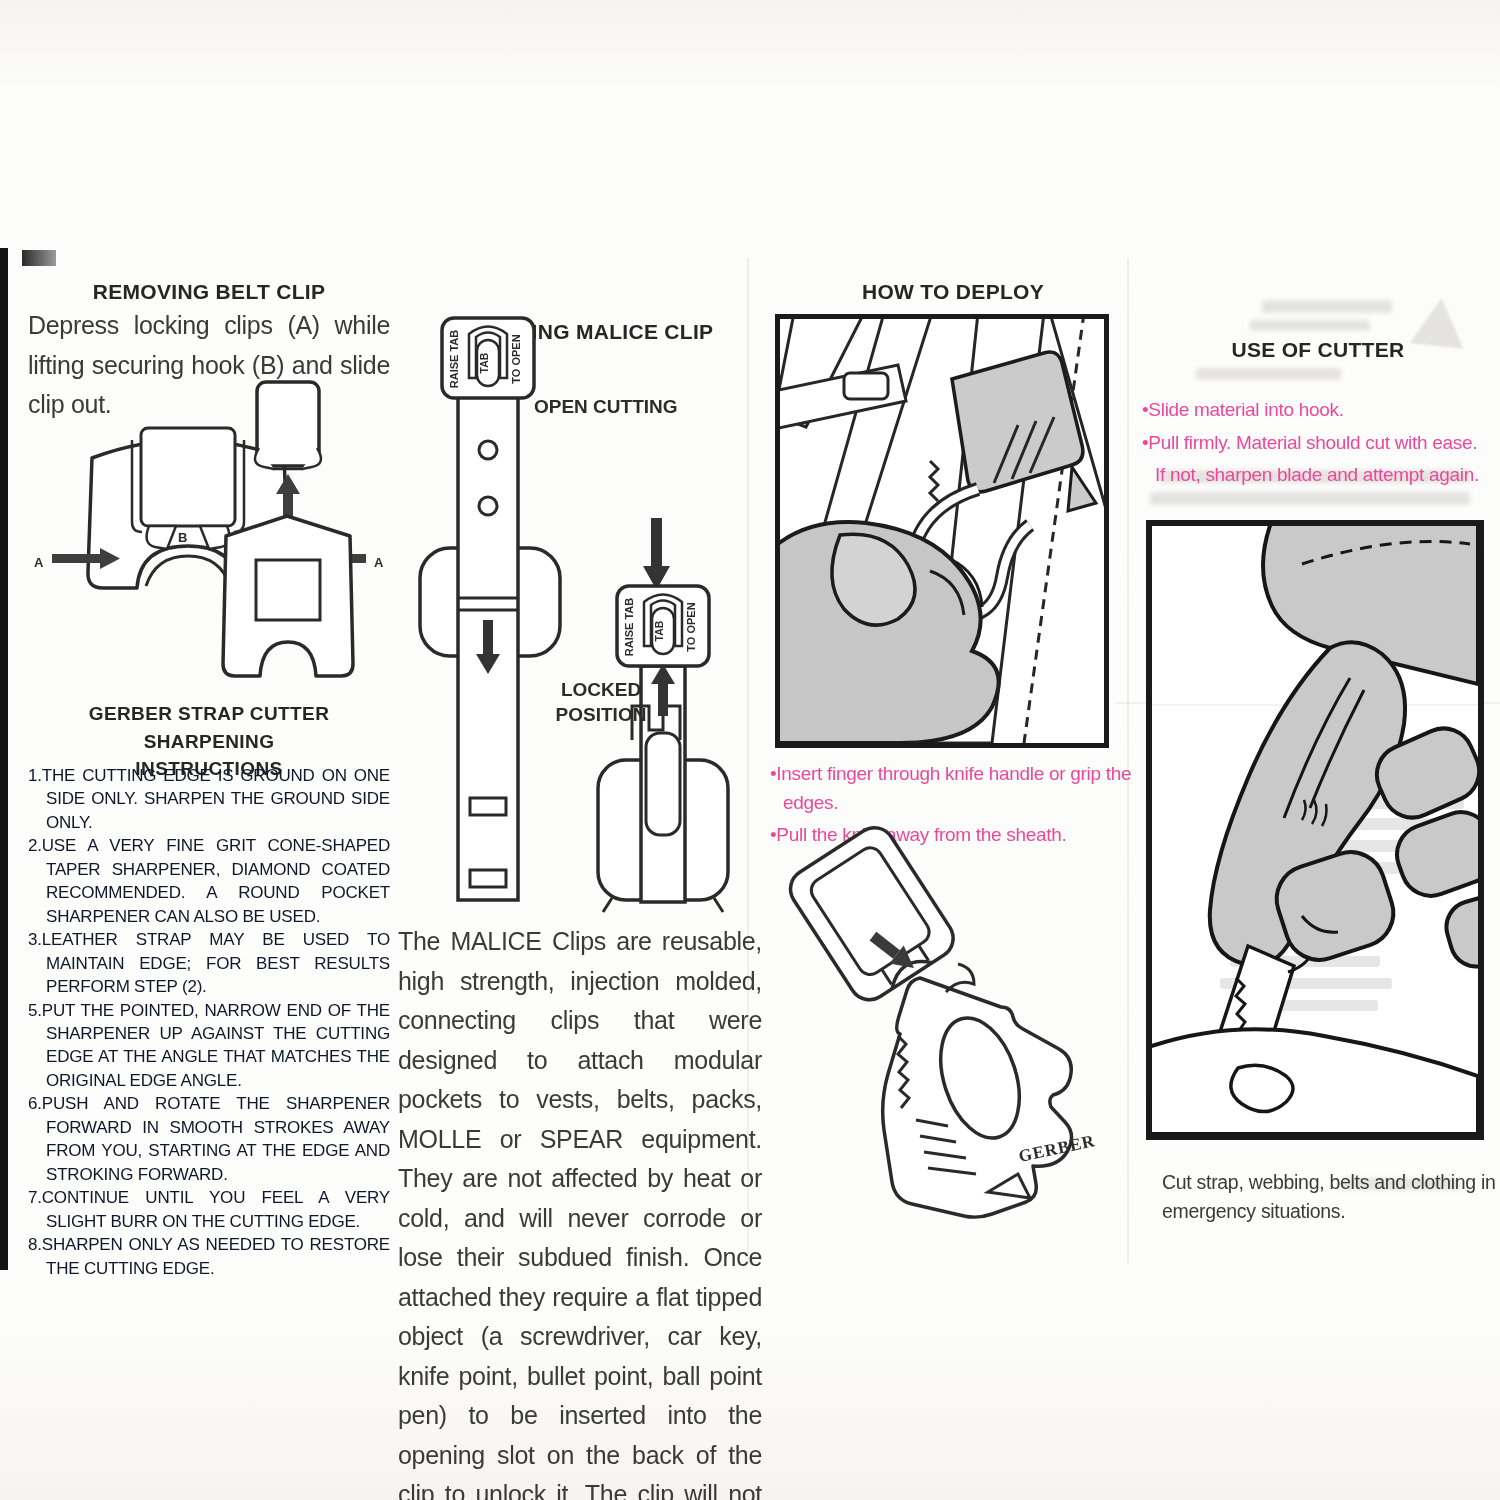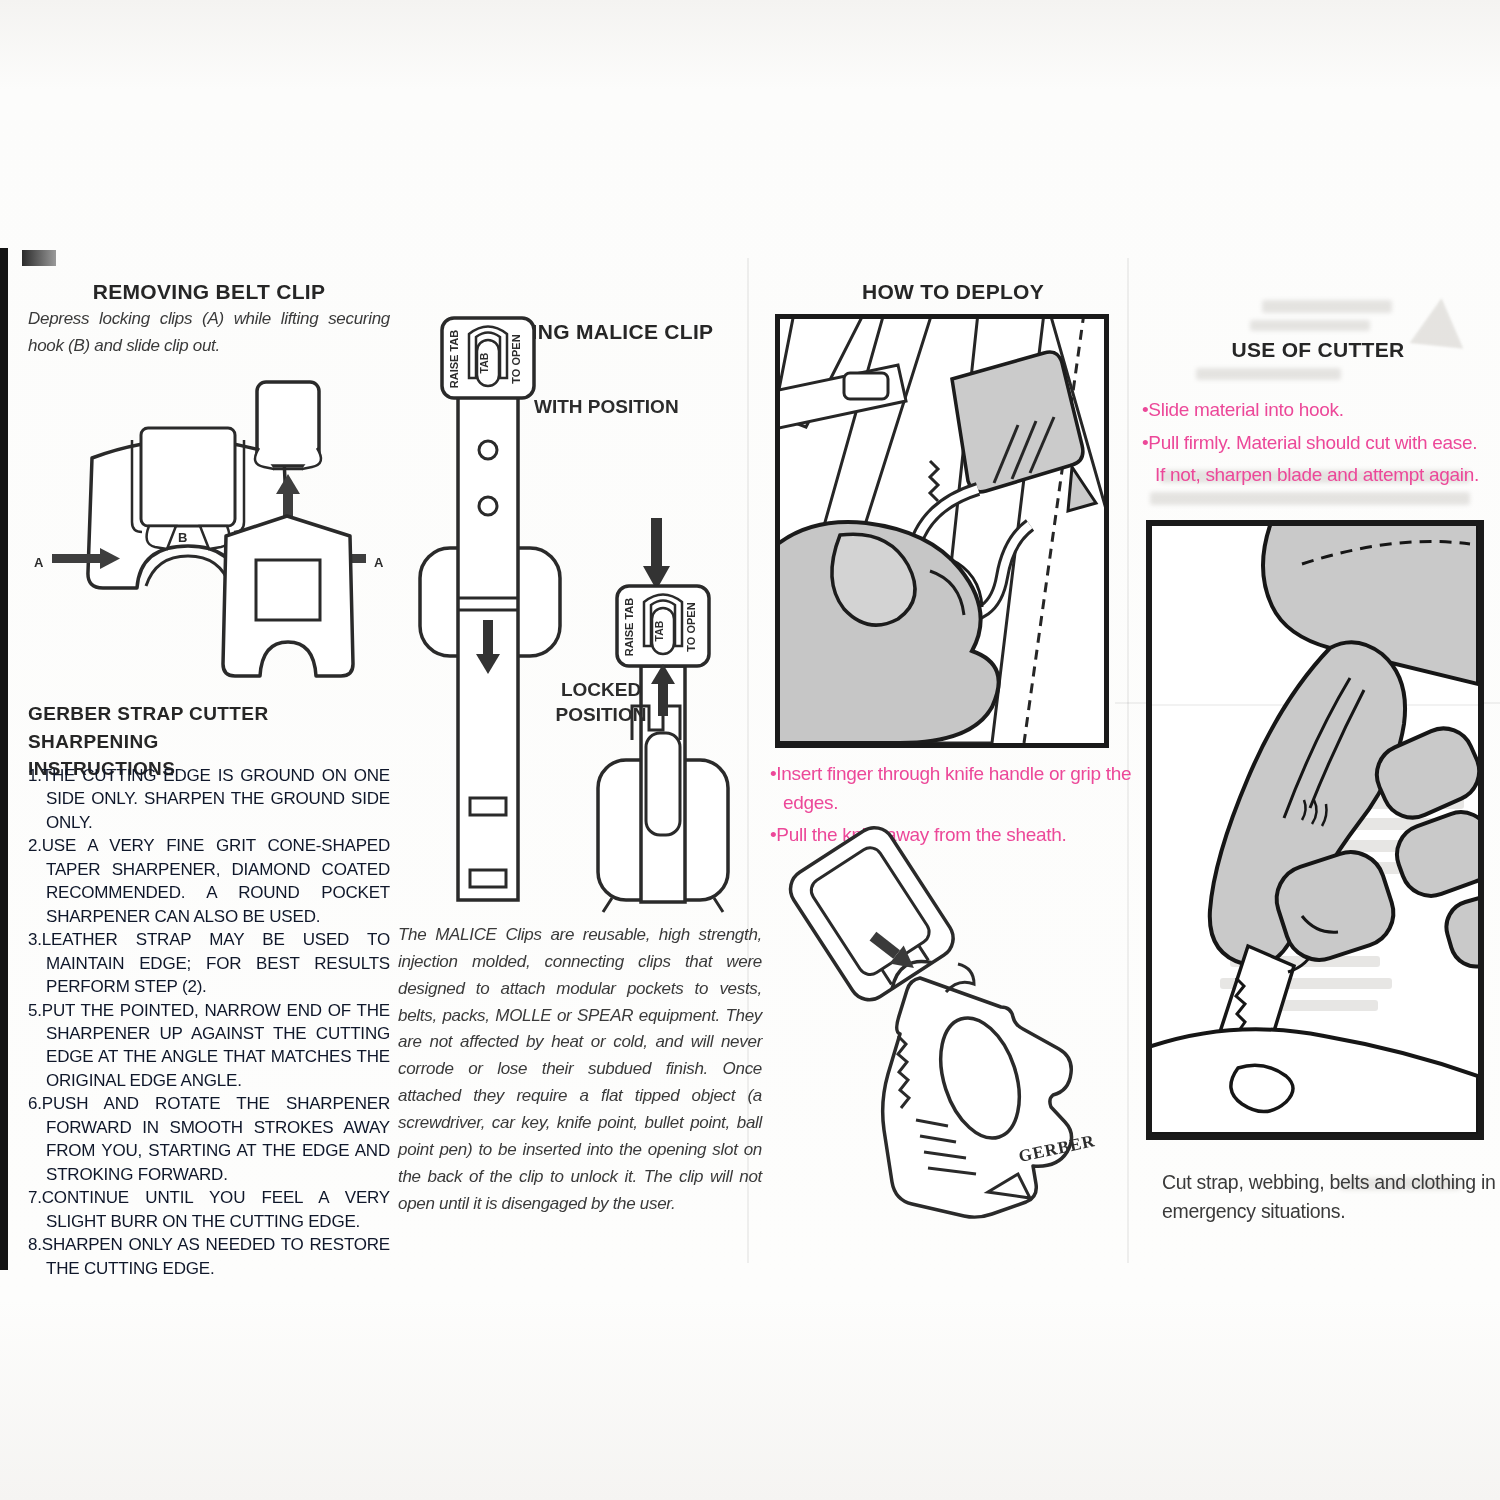--- a/index.html
+++ b/index.html
@@ -3,22 +3,22 @@
 <meta charset="utf-8">
 <style>
   html,body{margin:0;padding:0;}
   body{
     width:1500px;height:1500px;position:relative;overflow:hidden;
     background:linear-gradient(180deg,#f4f3f1 0px,#fcfcfb 90px,#fdfdfc 1300px,#f5f4f2 1500px);
     font-family:"Liberation Sans", sans-serif;color:#383838;
   }
   .col{position:absolute;}
   .h1{font-size:21px;font-weight:bold;color:#262626;text-align:center;letter-spacing:.3px;}
-  .h2{font-size:19px;font-weight:bold;color:#262626;letter-spacing:.4px;line-height:1.45;}
-  .body-text{font-size:17px;line-height:1.58;text-align:justify;color:#3a3a3a;letter-spacing:-.3px;font-style:italic;}
+  .h2{font-size:19px;font-weight:bold;color:#262626;text-align:center;letter-spacing:.4px;line-height:1.45;}
+  .body-text{font-size:25px;line-height:1.58;text-align:justify;color:#3a3a3a;letter-spacing:-.3px;}
   .steps{list-style:none;margin:0;padding:0;font-size:17px;line-height:1.38;color:#0f172a;letter-spacing:-.2px;}
   .steps li{padding-left:18px;text-indent:-18px;text-align:justify;}
   .bullet{font-size:19px;line-height:1.5;color:#ec4899;letter-spacing:-.3px;padding-left:13px;text-indent:-13px;margin:4px 0 4px 0;}
   .bullet-cont{padding-left:13px;text-indent:0;}
   .diagram-label{position:absolute;font-weight:bold;color:#2c2c2c;}
   .frame{position:absolute;background:#fff;border:5px solid #1a1a1a;}
   .frame4{border-width:6px;}
   .caption{font-size:19.5px;line-height:1.5;color:#3a3a3a;letter-spacing:-.3px;}
   .edge-strip{position:absolute;left:0;top:248px;width:8px;height:1022px;background:#141414;}
   .edge-square{position:absolute;left:22px;top:250px;width:34px;height:16px;
@@ -127,21 +127,21 @@
     <path d="M246,292 q19,-15 38,0 v44 h-7 v-41 q-12,-9 -24,0 v41 h-7 Z" fill="#fff" stroke="#2a2a2a" stroke-width="2.5"></path>
     <rect x="254" y="298" width="22" height="46" rx="11" fill="#fff" stroke="#2a2a2a" stroke-width="2.5"></rect>
     <text x="235" y="317" font-size="11" font-weight="bold" text-anchor="middle" transform="rotate(-90 235 317)">RAISE TAB</text>
     <text x="265" y="321" font-size="10.5" font-weight="bold" text-anchor="middle" transform="rotate(-90 265 321)">TAB</text>
     <text x="297" y="317" font-size="11" font-weight="bold" text-anchor="middle" transform="rotate(-90 297 317)">TO OPEN</text>
     <path d="M234,430 v-34 h17 v24 h14 v-24 h17 v34" fill="none" stroke="#2a2a2a" stroke-width="3"></path>
     <rect x="260" y="372" width="10" height="34" fill="#333"></rect>
     <path d="M253,374 l12,-20 l12,20 Z" fill="#333"></path>
   </svg>
 
-  <div class="diagram-label" style="left:136px;top:116px;font-size:19px;">WITH POSITION</div>
+  <div class="diagram-label" style="left:136px;top:116px;font-size:19px;">OPEN CUTTING</div>
 
 
   <div class="diagram-label" style="left:148px;top:398px;width:110px;font-size:19px;line-height:1.3;text-align:center;">
     <div>LOCKED</div>
     <div>POSITION</div>
   </div>
 
   <p class="body-text" style="position:absolute;top:642px;width:100%;margin:0;">The MALICE Clips are reusable, high strength, injection molded, connecting clips that were designed to attach modular pockets to vests, belts, packs, MOLLE or SPEAR equipment. They are not affected by heat or cold, and will never corrode or lose their subdued finish. Once attached they require a flat tipped object (a screwdriver, car key, knife point, bullet point, ball point pen) to be inserted into the opening slot on the back of the clip to unlock it. The clip will not open until it is disengaged by the user.</p>
 </div>
 

